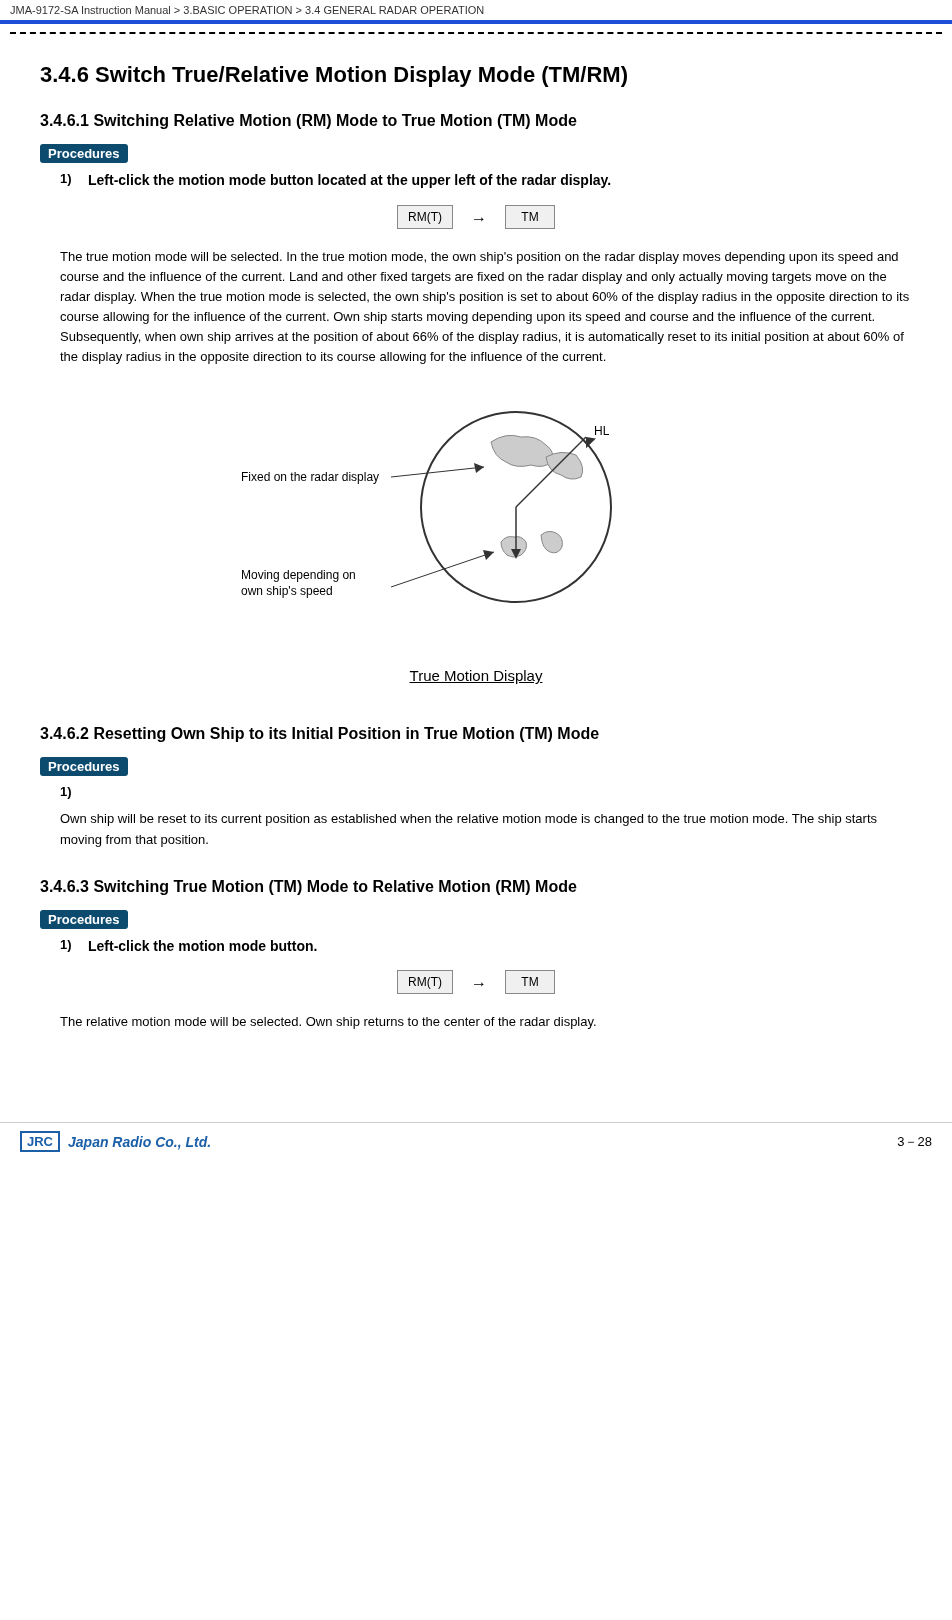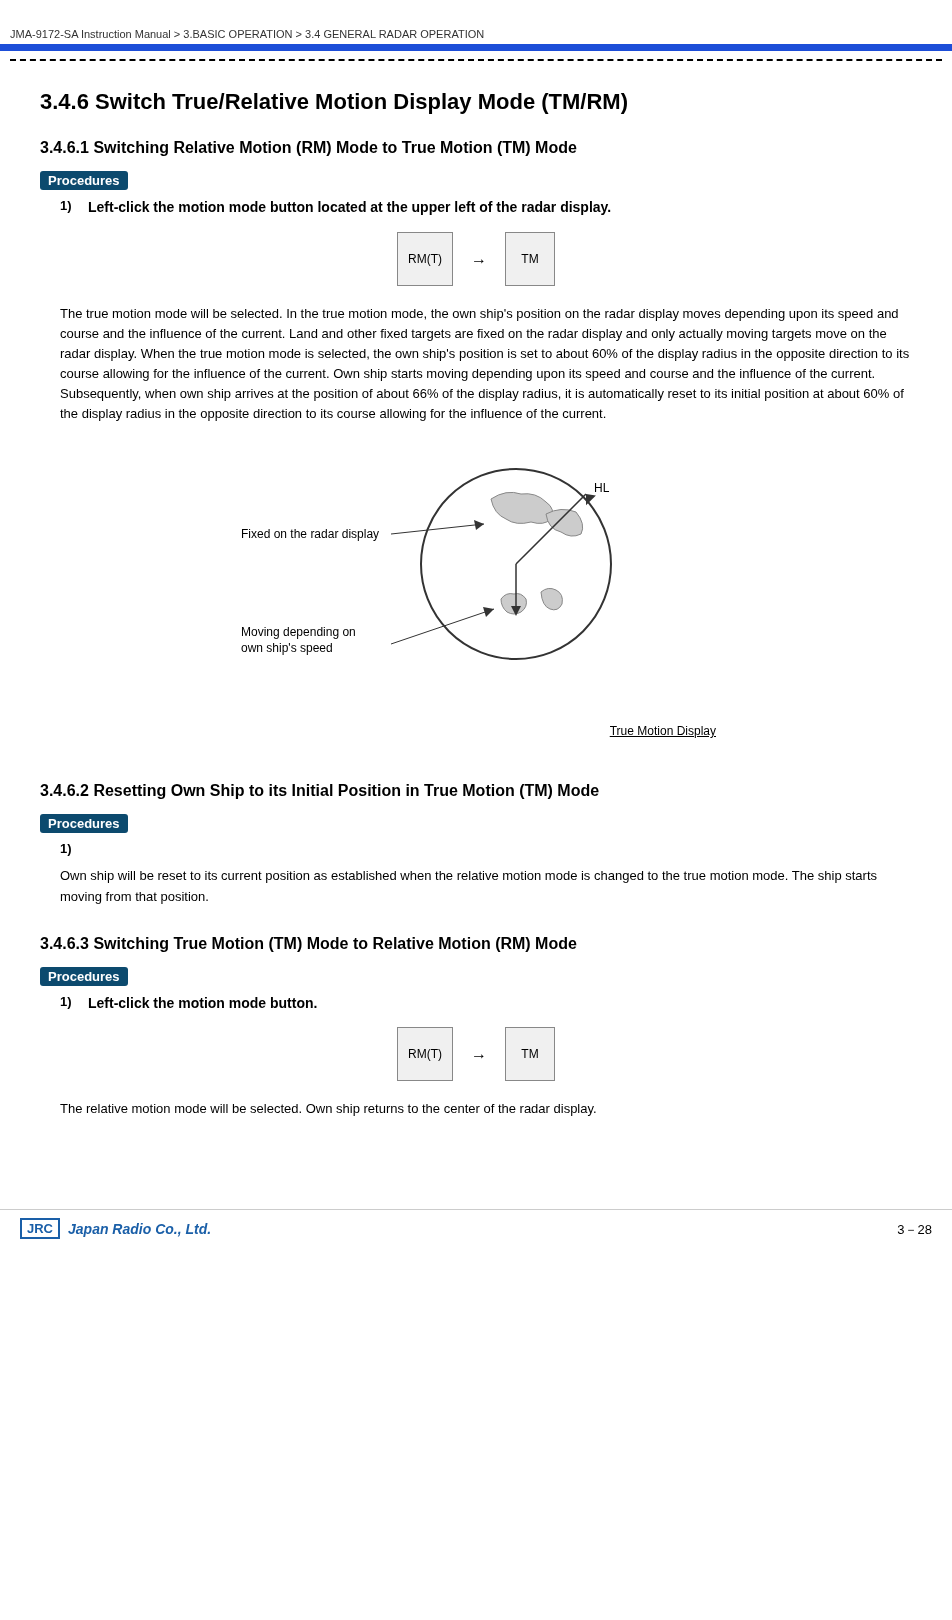--- a/index.html
+++ b/index.html
@@ -8,23 +8,22 @@
       font-size: 13px;
       background: #fff;
       color: #000;
       width: 952px;
       min-height: 1620px;
       padding: 0;
     }
     .breadcrumb-bar {
       font-size: 11px;
       padding: 4px 10px;
-      border-bottom: 7px solid #1d4ed8;
+      border-bottom: 4px solid #1d4ed8;
       color: #333;
-      margin-top: 24px;
     }
     .dashed-line {
       border: none;
       border-top: 2px dashed #000;
       margin: 8px 10px;
     }
     .page-content {
       padding: 10px 40px 40px 40px;
     }
     h1 {
@@ -72,21 +71,21 @@
     }
     .button-row {
       display: flex;
       align-items: center;
       justify-content: center;
       gap: 18px;
       margin: 14px 0 18px 0;
     }
     .btn-box {
       border: 1px solid #888;
-      padding: 19px 10px;
+      padding: 4px 10px;
       font-size: 12px;
       background: #f0f0f0;
       min-width: 50px;
       text-align: center;
     }
     .arrow-text {
       font-size: 16px;
     }
     .body-text {
       font-size: 13px;
@@ -101,21 +100,21 @@
       margin: 20px 0 10px 0;
       position: relative;
       text-decoration: underline;
     }
     .section-gap {
       margin-top: 28px;
     }
     .footer-bar {
       border-top: 1px solid #ccc;
       display: flex;
-      align-items: flex-end;
+      align-items: center;
       justify-content: space-between;
       padding: 8px 20px;
       margin-top: 40px;
     }
     .footer-logo {
       display: flex;
       align-items: center;
       gap: 8px;
     }
     .jrc-box {
@@ -205,21 +204,21 @@
 
         <text x="5" y="94" font-size="12" font-family="Arial">Fixed on the radar display</text>
 
         <line x1="155" y1="200" x2="258" y2="165" stroke="#333" stroke-width="1"></line>
         <polygon points="258,165 247,163 250,173" fill="#333"></polygon>
 
         <text x="5" y="192" font-size="12" font-family="Arial">Moving depending on</text>
         <text x="5" y="208" font-size="12" font-family="Arial">own ship's speed</text>
 
       </svg>
-      <div style="text-align:right; font-size:12px; margin-top:-10px;">True Motion Display</div>
+      <div style="text-align:center; font-size:15px; margin-top:-10px;">True Motion Display</div>
     </div>
   </div>
 
   
   <div class="section-gap">
     <h2>3.4.6.2    Resetting Own Ship to its Initial Position in True Motion (TM) Mode</h2>
 
     <div class="procedures-badge">
       <span>Procedures</span>
     </div>

